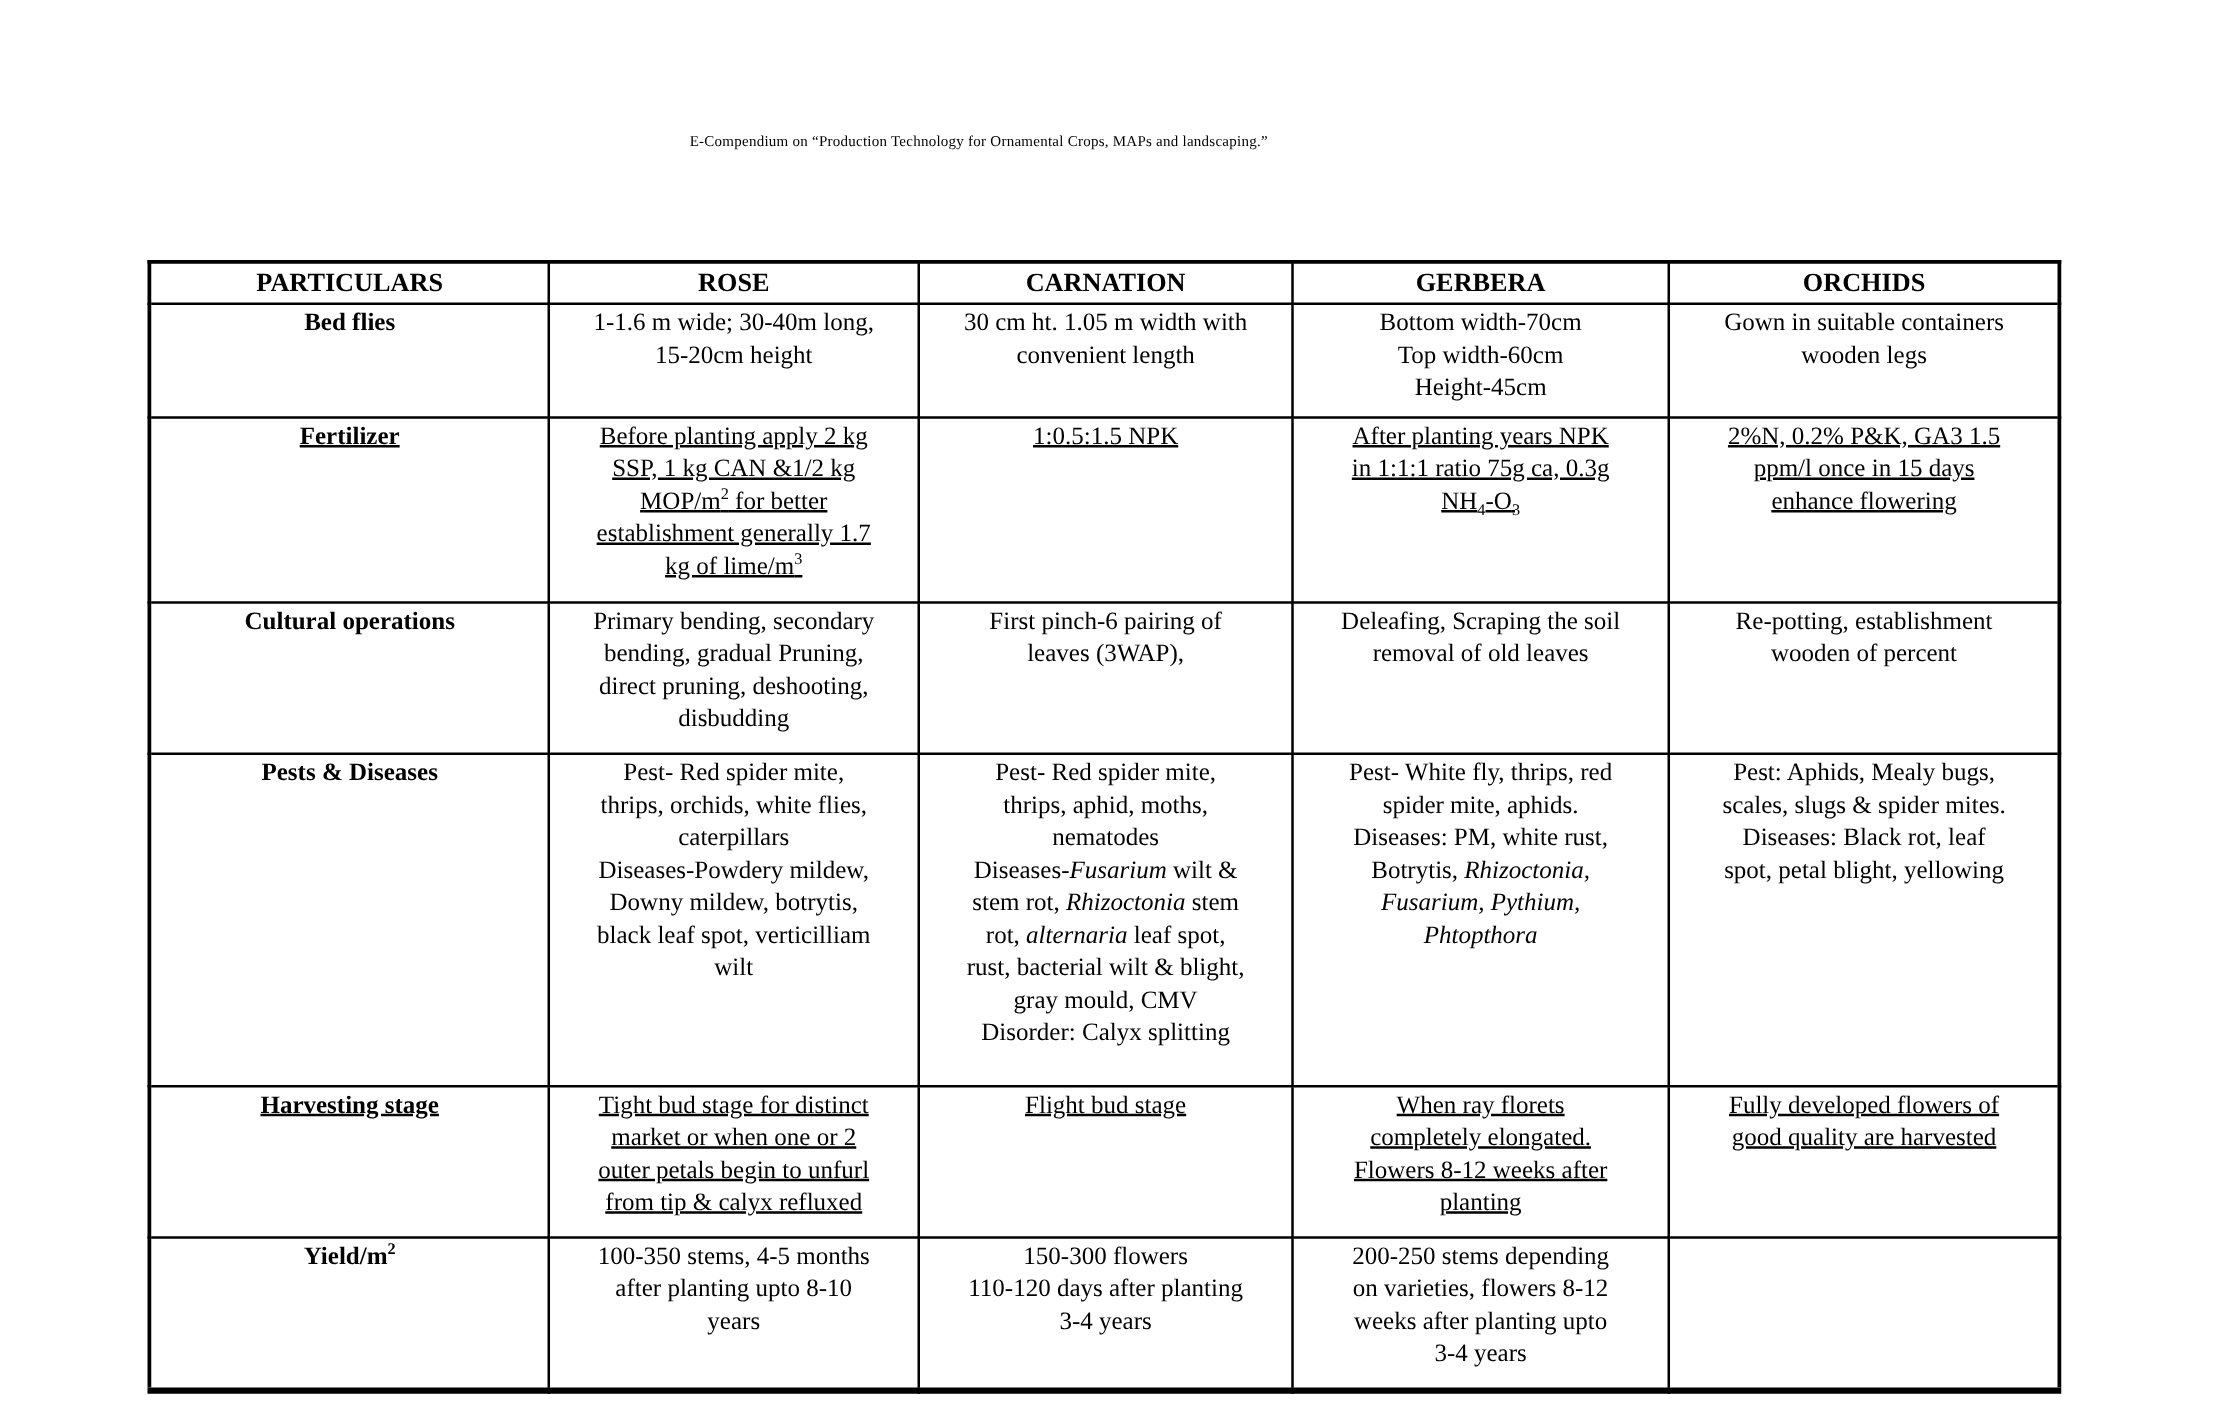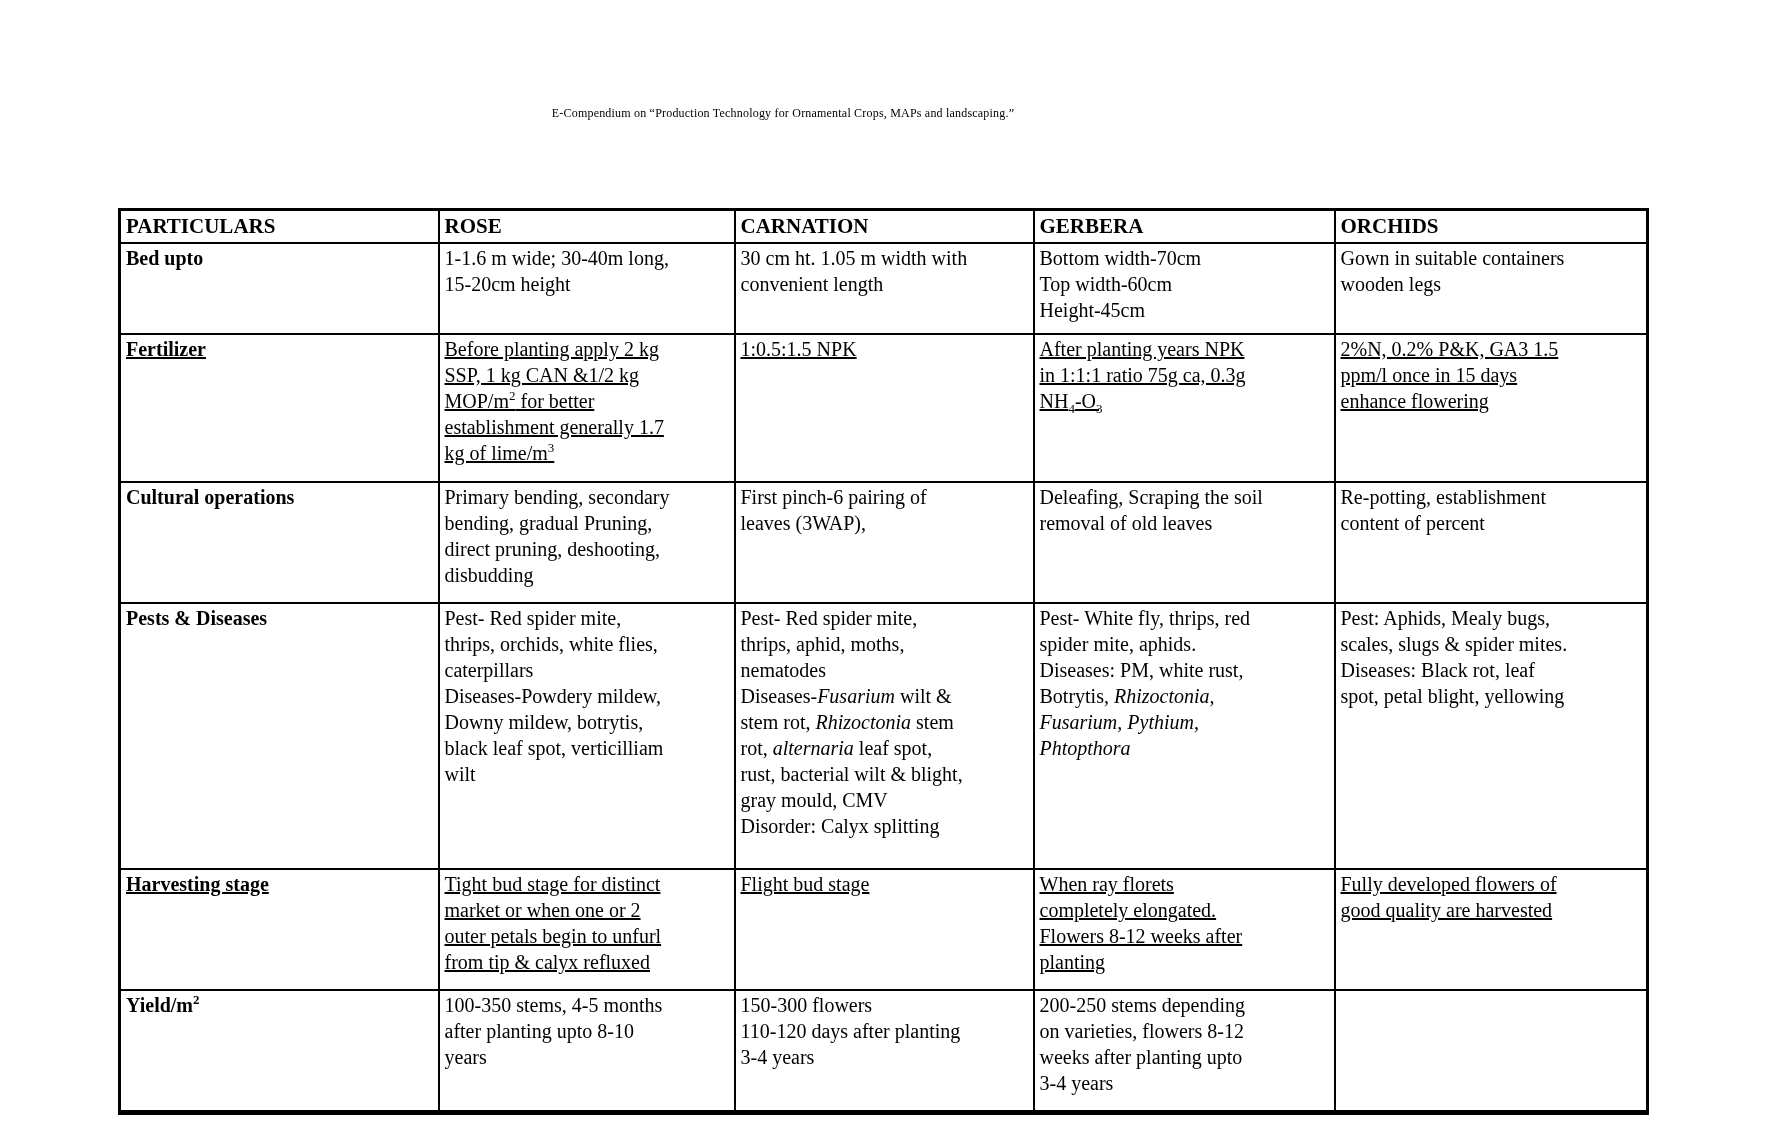--- a/index.html
+++ b/index.html
@@ -26,21 +26,21 @@
     border-collapse: collapse;
     table-layout: fixed;
     margin: 82px 0 0 118px;
     width: 1528px;
     border: 3px solid #000;
     border-bottom: 5px solid #000;
   }
   table.crops th, table.crops td {
     border: 2px solid #000;
     vertical-align: top;
-    text-align: left;
+    text-align: center;
     padding: 1px 4px 2px 5px;
     font-size: 20px;
     line-height: 26px;
     font-weight: normal;
     overflow: hidden;
   }
   table.crops thead th {
     font-weight: bold;
     font-size: 21px;
     height: 28px;
@@ -90,21 +90,21 @@
           <div class="ln">GERBERA</div>
         </th>
         <th>
           <div class="ln">ORCHIDS</div>
         </th>
       </tr>
   </thead>
   <tbody>
       <tr class="r0">
         <th>
-          <div class="ln">Bed upto</div>
+          <div class="ln">Bed flies</div>
         </th>
         <td>
           <div class="ln">1-1.6 m wide; 30-40m long,</div>
           <div class="ln">15-20cm height</div>
         </td>
         <td>
           <div class="ln">30 cm ht. 1.05 m width with</div>
           <div class="ln">convenient length</div>
         </td>
         <td>
@@ -155,21 +155,21 @@
         <td>
           <div class="ln">First pinch-6 pairing of</div>
           <div class="ln">leaves (3WAP),</div>
         </td>
         <td>
           <div class="ln">Deleafing, Scraping the soil</div>
           <div class="ln">removal of old leaves</div>
         </td>
         <td>
           <div class="ln">Re-potting, establishment</div>
-          <div class="ln">content of percent</div>
+          <div class="ln">wooden of percent</div>
         </td>
       </tr>
       <tr class="r3">
         <th>
           <div class="ln">Pests &amp; Diseases</div>
         </th>
         <td>
           <div class="ln">Pest- Red spider mite,</div>
           <div class="ln">thrips, orchids, white flies,</div>
           <div class="ln">caterpillars</div>

